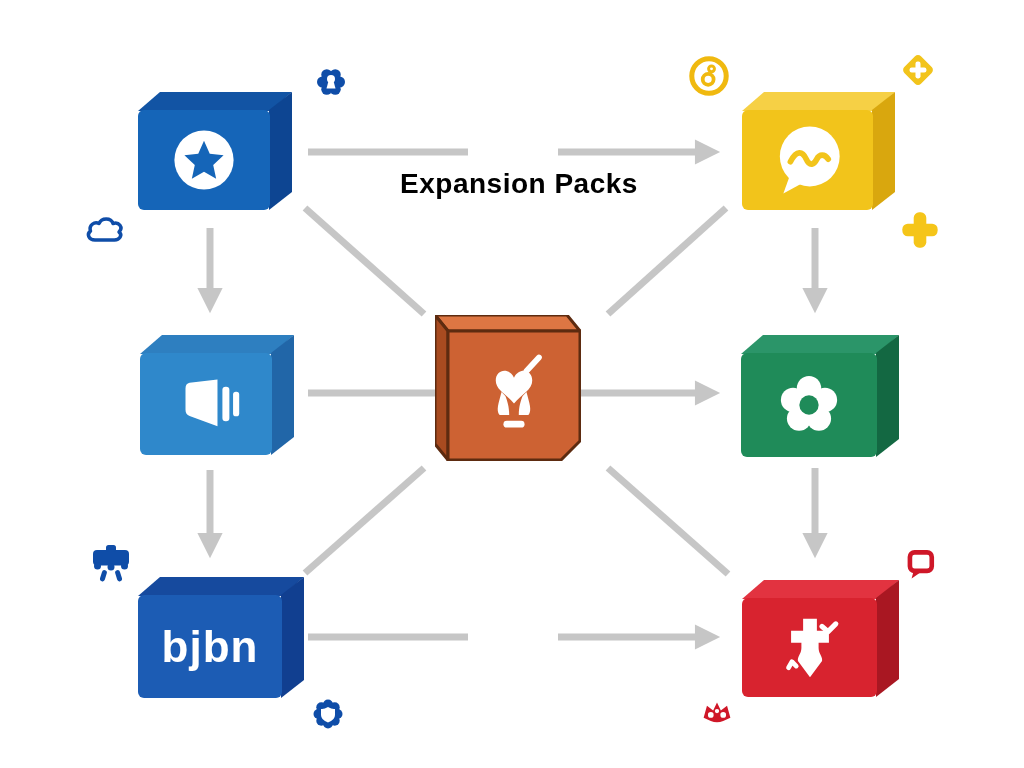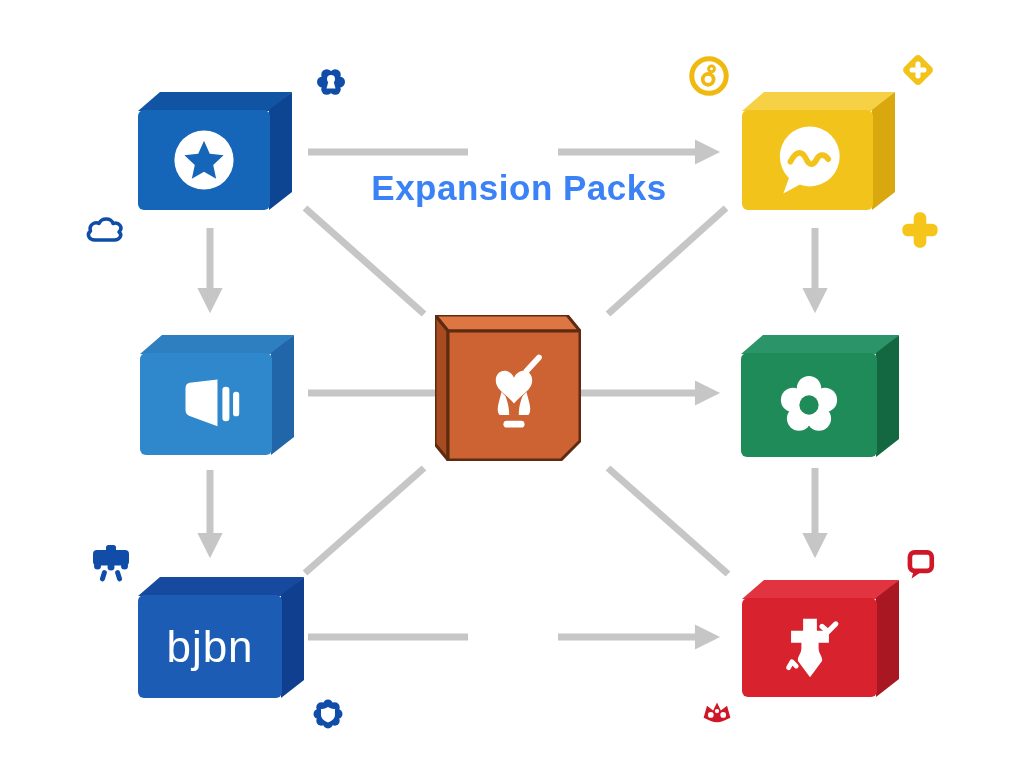--- a/index.html
+++ b/index.html
@@ -1,36 +1,36 @@
 <!DOCTYPE html>
 <html><head>
 <meta charset="utf-8">
 <style>
   html,body{margin:0;padding:0;background:#ffffff;}
   .stage{position:relative;width:1024px;height:768px;background:#ffffff;overflow:hidden;
          font-family:"Liberation Sans",sans-serif;}
   .connectors{position:absolute;left:0;top:0;z-index:1;}
   .title{position:absolute;left:354px;top:168px;width:330px;z-index:3;
-         text-align:center;font-size:35px;font-weight:bold;color:#3b82f6;letter-spacing:0.5px;}
+         text-align:center;font-size:28px;font-weight:bold;color:#000000;letter-spacing:0.5px;}
   
   .node{position:absolute;z-index:2;}
   .face-top{position:absolute;left:0;top:0;width:100%;height:19px;background:var(--top);
             clip-path:polygon(0 100%,22px 0,100% 0,calc(100% - 22px) 100%);}
   .face-side{position:absolute;right:0;top:0;width:23px;height:100%;background:var(--side);
              clip-path:polygon(0 18px,100% 0,100% calc(100% - 18px),0 100%);}
   .face-front{position:absolute;left:0;top:18px;width:calc(100% - 22px);height:calc(100% - 18px);
               background:var(--front);border-radius:6px;display:flex;align-items:center;justify-content:center;}
   .n1{left:138px;top:92px;width:154px;height:118px;--front:#1565b8;--top:#1254a4;--side:#0d4592;}
   .n2{left:742px;top:92px;width:153px;height:118px;--front:#f2c41b;--top:#f6d045;--side:#d9a70e;}
   .n3{left:140px;top:335px;width:154px;height:120px;--front:#2f88cb;--top:#2e7fc0;--side:#2166a8;}
   .n4{left:435px;top:315px;width:146px;height:146px;}
   .n5{left:741px;top:335px;width:158px;height:122px;--front:#1f8b59;--top:#2b9569;--side:#136842;}
   .n6{left:138px;top:577px;width:166px;height:121px;--front:#1c5cb4;--top:#164a9e;--side:#113f90;}
   .n7{left:742px;top:580px;width:157px;height:117px;--front:#d8232f;--top:#e23340;--side:#a91722;}
-  .box-label{color:#ffffff;font-size:44px;font-weight:normal;letter-spacing:1px;}
+  .box-label{color:#ffffff;font-size:44px;font-weight:bold;letter-spacing:1px;}
   .deco{position:absolute;z-index:2;}
   .d-gear{left:306px;top:57px;width:50px;height:50px;}
   .d-cloud{left:82px;top:212px;width:50px;height:34px;}
   .d-coin{left:688px;top:55px;width:42px;height:42px;}
   .d-diamond{left:897px;top:49px;width:42px;height:42px;}
   .d-plus{left:899px;top:209px;width:42px;height:42px;}
   .d-easel{left:86px;top:541px;width:50px;height:46px;}
   .d-gearshield{left:303px;top:689px;width:50px;height:50px;}
   .d-crown{left:693px;top:691px;width:48px;height:43px;}
   .d-bubble{left:899px;top:543px;width:42px;height:44px;}

